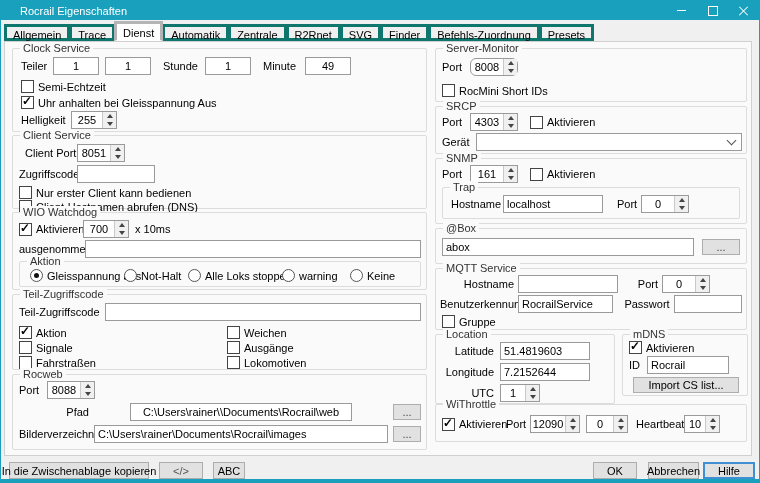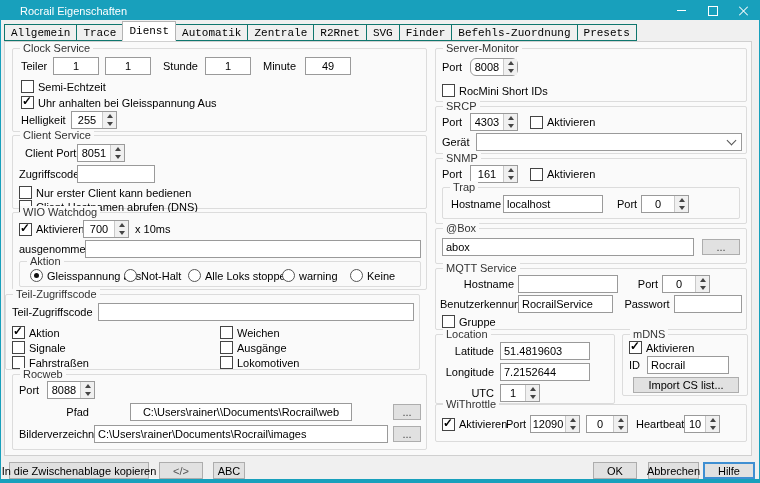--- a/index.html
+++ b/index.html
@@ -11,21 +11,21 @@
   .title{color:#fff;padding-left:19px;font-size:11px;}
   .wbtns{margin-left:auto;display:flex;height:100%;}
   .wbtn{width:31px;display:flex;align-items:center;justify-content:center;}
   .g-min{width:9px;height:1px;background:#fff;}
   .g-max{width:8px;height:8px;border:1px solid #fff;}
   .g-close{position:relative;width:9px;height:9px;}
   .g-close::before,.g-close::after{content:"";position:absolute;left:4px;top:-1px;width:1px;height:12px;background:#fff;}
   .g-close::before{transform:rotate(45deg);} .g-close::after{transform:rotate(-45deg);}
   
   .tabbar{position:absolute;left:3px;top:21px;display:flex;align-items:flex-end;height:19px;z-index:3;}
-  .tab{height:17px;line-height:16px;padding:0 6px;background:#f0f0f0;border:1px solid #0f766e;margin-right:-1px;box-sizing:border-box;white-space:nowrap;font-family:Liberation Mono, monospace;}
+  .tab{height:17px;line-height:16px;padding:0 6px;background:#f0f0f0;border:3px solid #0f766e;margin-right:-1px;box-sizing:border-box;white-space:nowrap;}
   .tab.active{background:#fff;height:20px;line-height:19px;border-color:#b4b4b4;border-bottom:1px solid #fff;position:relative;z-index:4;}
   
   .page{position:absolute;left:3px;top:40px;width:748px;height:415px;background:#fafafa;border:1px solid #d0d0d0;box-sizing:border-box;}
   .group{position:absolute;border:1px solid #dcdcdc;border-radius:2px;box-sizing:border-box;}
   .gl{position:absolute;top:-7px;left:7px;background:#fafafa;padding:0 3px;color:#333;line-height:12px;}
   .row{position:absolute;display:flex;align-items:center;height:18px;}
   .row.cbrow{height:13px;}
   .flab{white-space:nowrap;}
   .lab{text-align:right;white-space:nowrap;}
   .txt{height:18px;box-sizing:border-box;border:1px solid #9a9a9a;background:#fff;font:inherit;padding:0 3px;min-width:0;}
@@ -198,21 +198,21 @@
           <span class="rb"></span>
           <span>warning</span>
         </label>
         <label class="cbx" style="position:absolute;left:330px;top:7px;">
           <span class="rb"></span>
           <span>Keine</span>
         </label>
       </div>
     </div>
 
-    <div class="group" style="left:0;top:252px;width:415px;height:76px;">
+    <div class="group" style="left:7px;top:252px;width:415px;height:76px;">
       <span class="gl">Teil-Zugriffscode</span>
       <div class="row" style="left:6px;top:8px;width:402px;">
         <span class="flab" style="width:86px;">Teil-Zugriffscode</span>
         <input class="txt" style="flex: 1 1 0%;" value="">
       </div>
       <div class="row cbrow" style="left:6px;top:31px;">
         <label class="cbx">
           <span class="cb checked"></span>
           <span>Aktion</span>
         </label>

